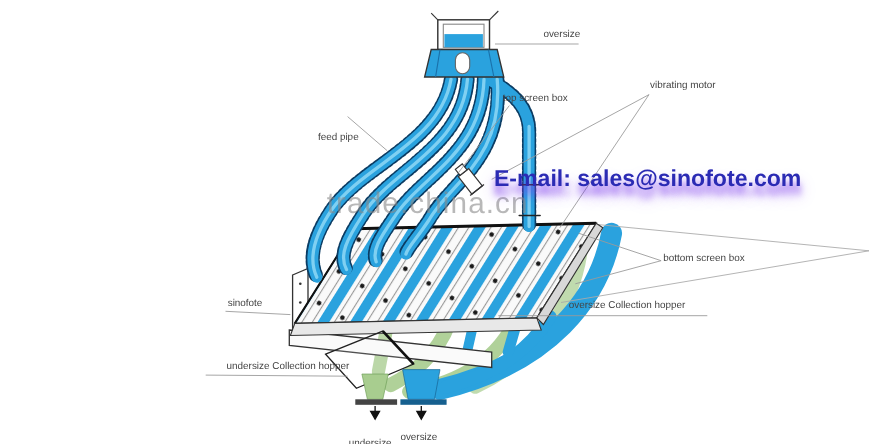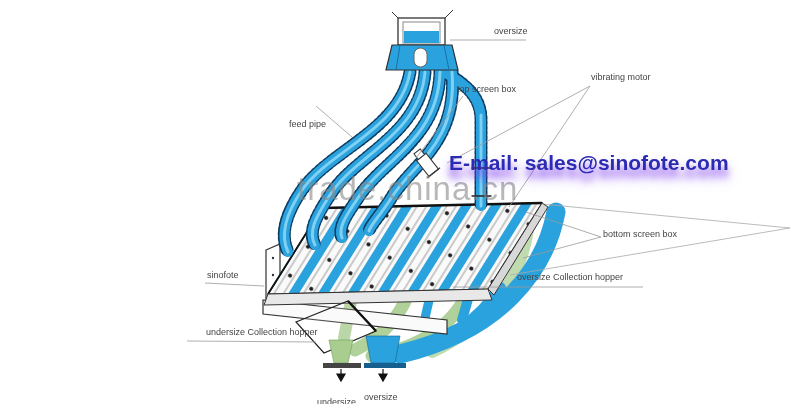--- a/index.html
+++ b/index.html
@@ -1,20 +1,20 @@
 <!DOCTYPE html>
 <html style="--pipe_blue: #2aa2de; --pipe_blue_light: #7fd0f2; --pipe_blue_dark: #0b3c63; --stream_green: #a8cd8f; --flange_dark: #444444; --flange_blue: #16608f; --email_text: #2b2bb4; --email_glow: #7c3aed; --watermark_gray: #8a8a8a; --outline: #333333;"><head>
 <meta charset="utf-8">
 <style>
   html,body{margin:0;padding:0;background:#fff;}
   #stage{position:relative;width:800px;height:404px;background:#ffffff;overflow:hidden;
          font-family:"Liberation Sans",sans-serif;}
   svg{position:absolute;left:0;top:0;}
   .lbl{position:absolute;font-size:9px;color:#444;white-space:nowrap;letter-spacing:0px;}
-  .watermark{position:absolute;left:297px;top:170px;font-size:33px;letter-spacing:1px;
+  .watermark{position:absolute;left:297px;top:170px;font-size:27px;letter-spacing:1px;
              color:var(--watermark_gray,#8a8a8a);opacity:.6;font-weight:400;}
   .email{position:absolute;left:449px;top:151px;font-size:21px;font-weight:700;
          color:var(--email_text,#2b2bb4);
          text-shadow:0 8px 6px rgba(124,58,237,.65),0 9px 14px rgba(124,58,237,.4);}
 </style>
 </head>
 <body>
 
 <div id="stage">
 

